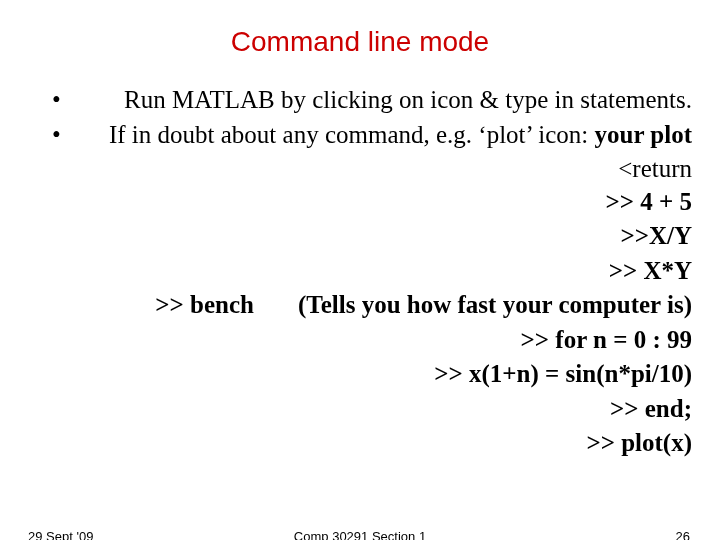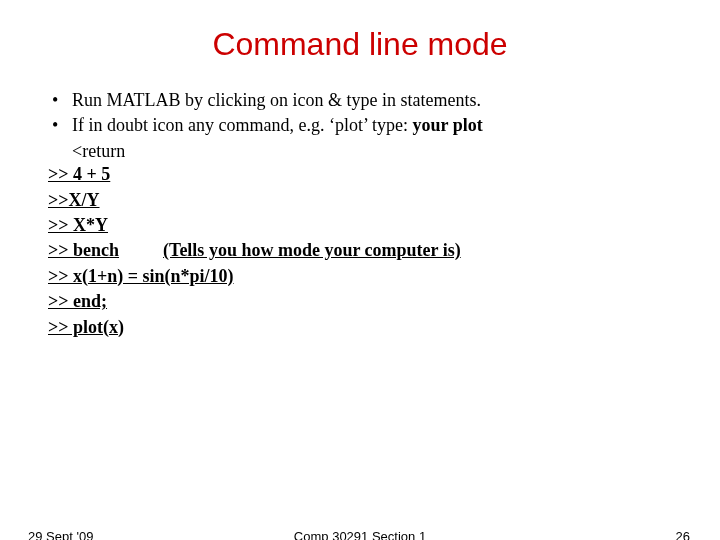--- a/index.html
+++ b/index.html
@@ -14,30 +14,31 @@
   }
   .slide {
     position: relative;
     width: 720px;
     height: 540px;
     box-sizing: border-box;
   }
   .title {
     font-family: Arial, Helvetica, sans-serif;
     color: #cc0000;
-    font-size: 32px;
+    font-size: 28px;
     font-weight: 400;
     text-align: center;
     margin-top: 26px;
     margin-bottom: 26px;
   }
   .body {
     padding: 0 28px 0 24px;
-    font-size: 18px;
+    font-size: 25px;
     line-height: 1.3;
+    text-align: right;
   }
   ul.top {
     margin: 0;
     padding: 0 0 0 28px;
     list-style: none;
   }
   ul.top > li {
     position: relative;
     padding-left: 20px;
     margin: 0 0 2px 0;
@@ -49,21 +50,20 @@
     left: 0;
     top: 0;
     color: #000;
   }
   .indent-under {
     margin-left: 48px;
   }
   .codeblock {
     margin-left: 24px;
     font-weight: 700;
-    text-decoration: underline;
   }
   .codeline {
     margin: 0 0 2px 0;
   }
   .plain {
     font-weight: 400;
   }
   .bench-note {
     font-weight: 700;
     margin-left: 44px;
@@ -99,32 +99,33 @@
 <body>
 
 <div class="slide">
 
   <div class="title">Command line mode</div>
 
   <div class="body">
     <ul class="top">
       <li>Run MATLAB by clicking on icon &amp; type in statements.</li>
       <li>
-        <span class="plain">If in doubt icon any command, e.g. ‘plot’ type: </span><b>your plot</b>
+        <span class="plain">If in doubt about any command, e.g. ‘plot’ icon: </span><b>your plot</b>
       </li>
     </ul>
     <div class="indent-under plain">&lt;return</div>
 
     <div class="codeblock">
       <div class="codeline">&gt;&gt; 4 + 5</div>
       <div class="codeline">&gt;&gt;X/Y</div>
       <div class="codeline">&gt;&gt; X*Y</div>
       <div class="codeline">
-        <span>&gt;&gt; bench</span><span class="bench-note">(Tells you how mode your computer is)</span>
+        <span>&gt;&gt; bench</span><span class="bench-note">(Tells you how fast your computer is)</span>
       </div>
+      <div class="codeline">&gt;&gt;  for n = 0 : 99</div>
       <div class="codeline">&gt;&gt;  x(1+n) = sin(n*pi/10)</div>
       <div class="codeline">&gt;&gt; end;</div>
       <div class="codeline">&gt;&gt; plot(x)</div>
     </div>
   </div>
 
   <div class="footer">
     <div class="footer-left">29 Sept '09</div>
     <div class="footer-center">Comp 30291 Section 1</div>
     <div class="footer-right">26</div>

